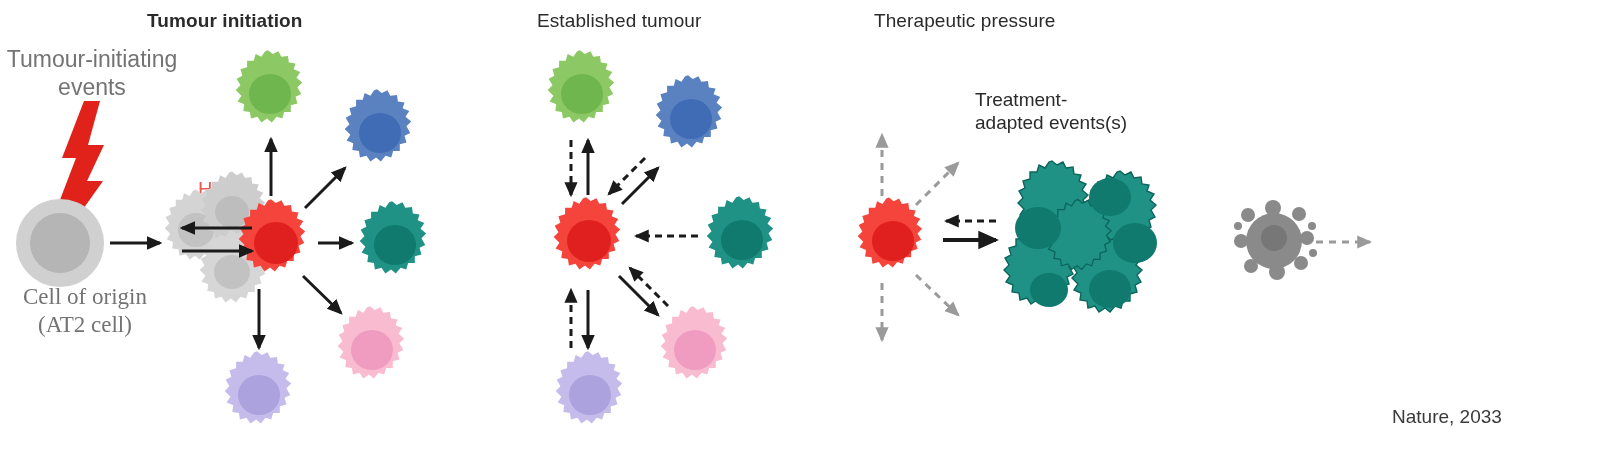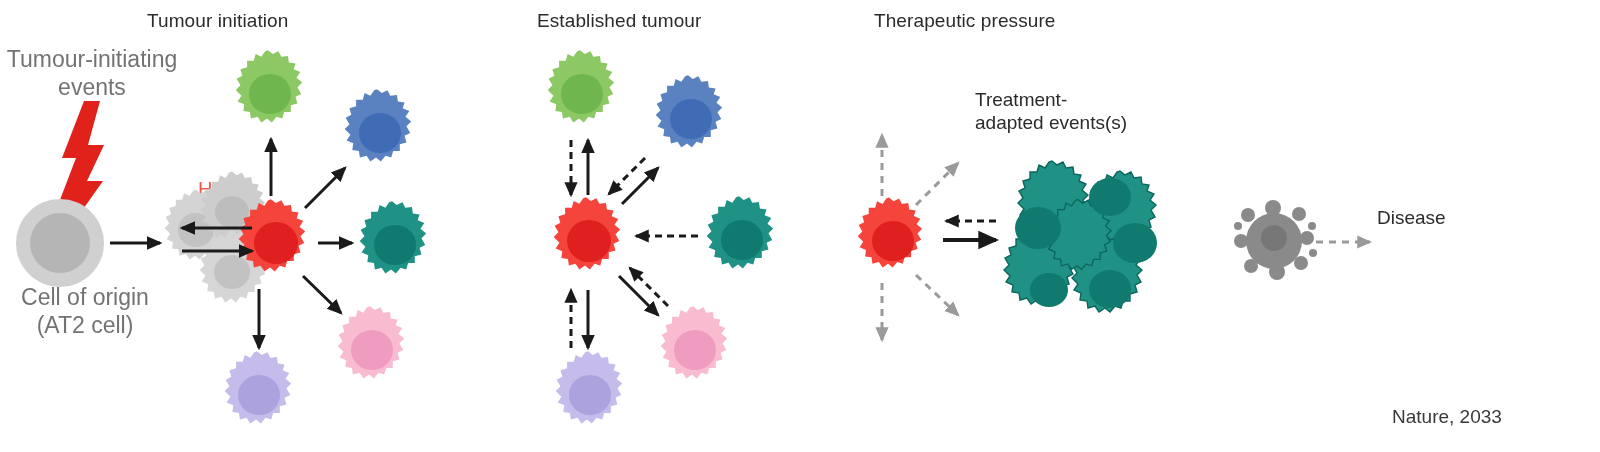--- a/index.html
+++ b/index.html
@@ -57,43 +57,42 @@
     width: 1600px;
     height: 452px;
     pointer-events: none;
   }
 </style>
 </head>
 <body>
 
 <div id="figure">
 
-  <div class="panel-title" style="left:147px; top:10px;">Tumour initiation</div>
+  <div class="panel-title" style="left:147px; top:10px;font-weight:bold;">Tumour initiation</div>
   <div class="panel-title" style="left:537px; top:10px;">Established tumour</div>
   <div class="panel-title" style="left:874px; top:10px;">Therapeutic pressure</div>
 
   <div class="caption-left" style="left:2px; top:45px; width:180px;">
     <div>Tumour-initiating</div>
     <div>events</div>
   </div>
 
-  <div class="caption-left" style="left:0px; top:283px; width:170px;">
+  <div class="caption-left" style="left:0px; top:283px; width:170px;font-family:Liberation Serif, serif;">
     <div>Cell of origin</div>
     <div>(AT2 cell)</div>
   </div>
 
   <div class="hpcs-label" style="left:198px; top:178px;">HPCS</div>
 
   <div class="caption" style="left:975px; top:88px; width:200px;">
     <div>Treatment-</div>
     <div>adapted events(s)</div>
   </div>
 
   <div class="caption" style="left:1377px; top:206px; width:140px; text-align:left;">
-    <div>Disease</div>
   </div>
 
   <div class="watermark" style="left:1392px; top:406px;">Nature, 2033</div>
 
   <svg class="layer" viewBox="0 0 1600 452" xmlns="http://www.w3.org/2000/svg">
     <defs>
 
       <g id="spikycell">
         <path d="M0,-44 L5,-40 L11,-43 L14,-37 L21,-38 L22,-31 L29,-30 L27,-24
                  L34,-21 L30,-15 L36,-10 L31,-5 L35,2 L29,5 L31,12 L24,14

